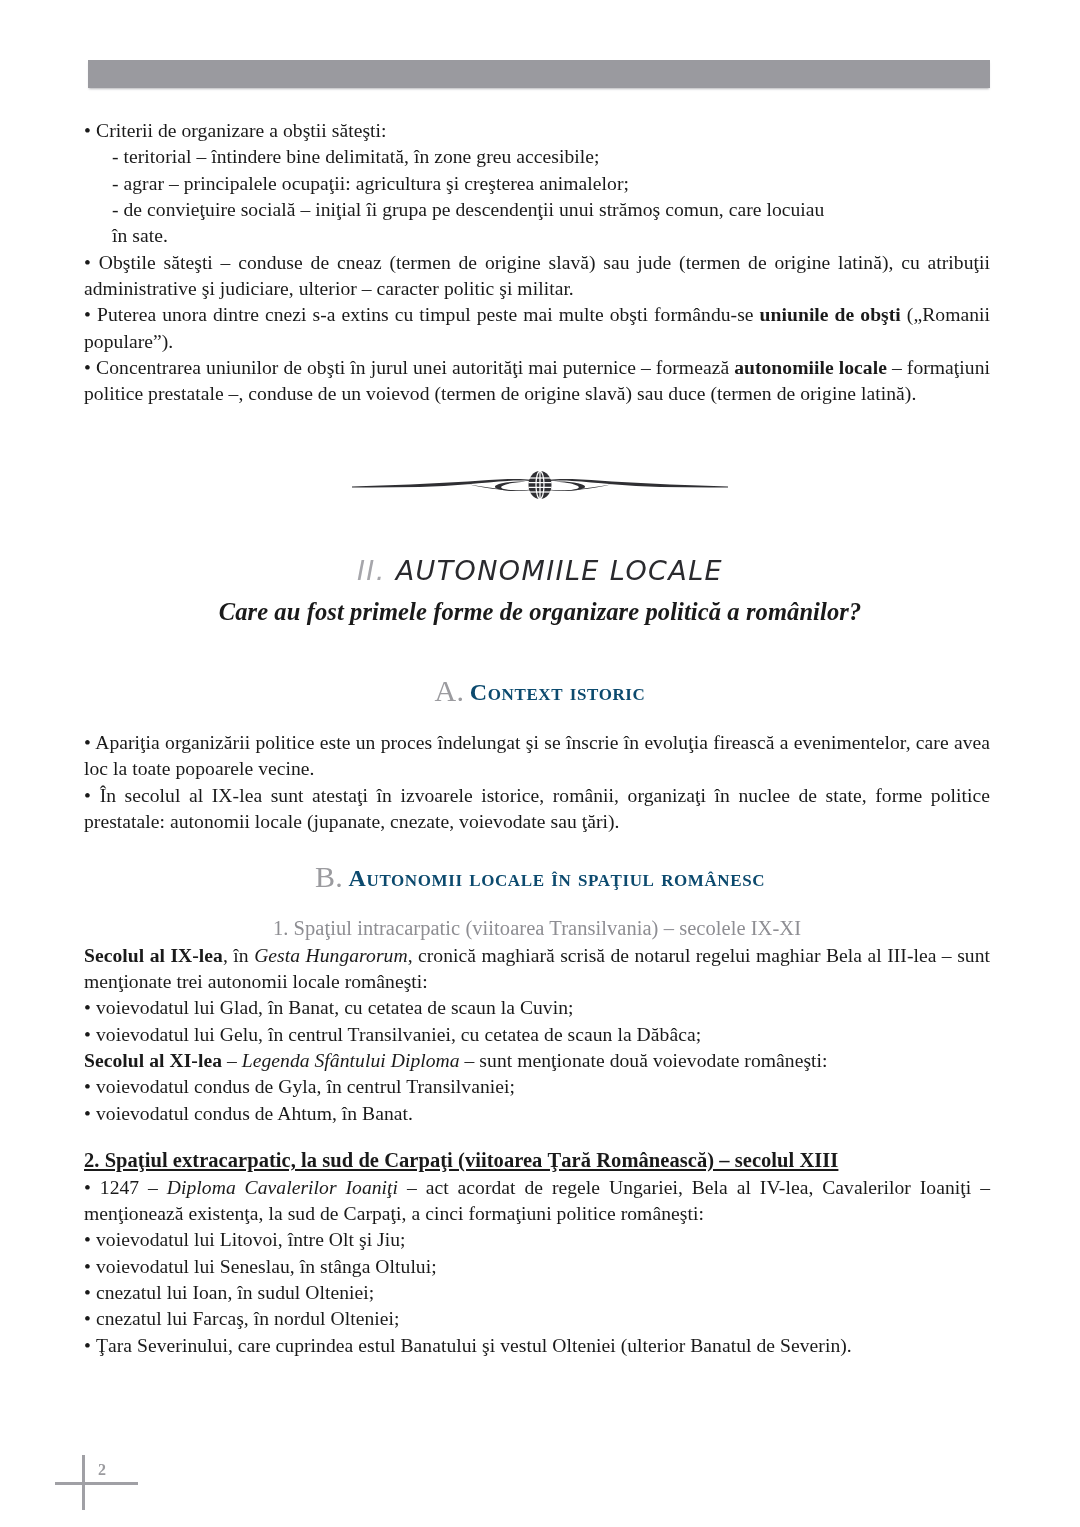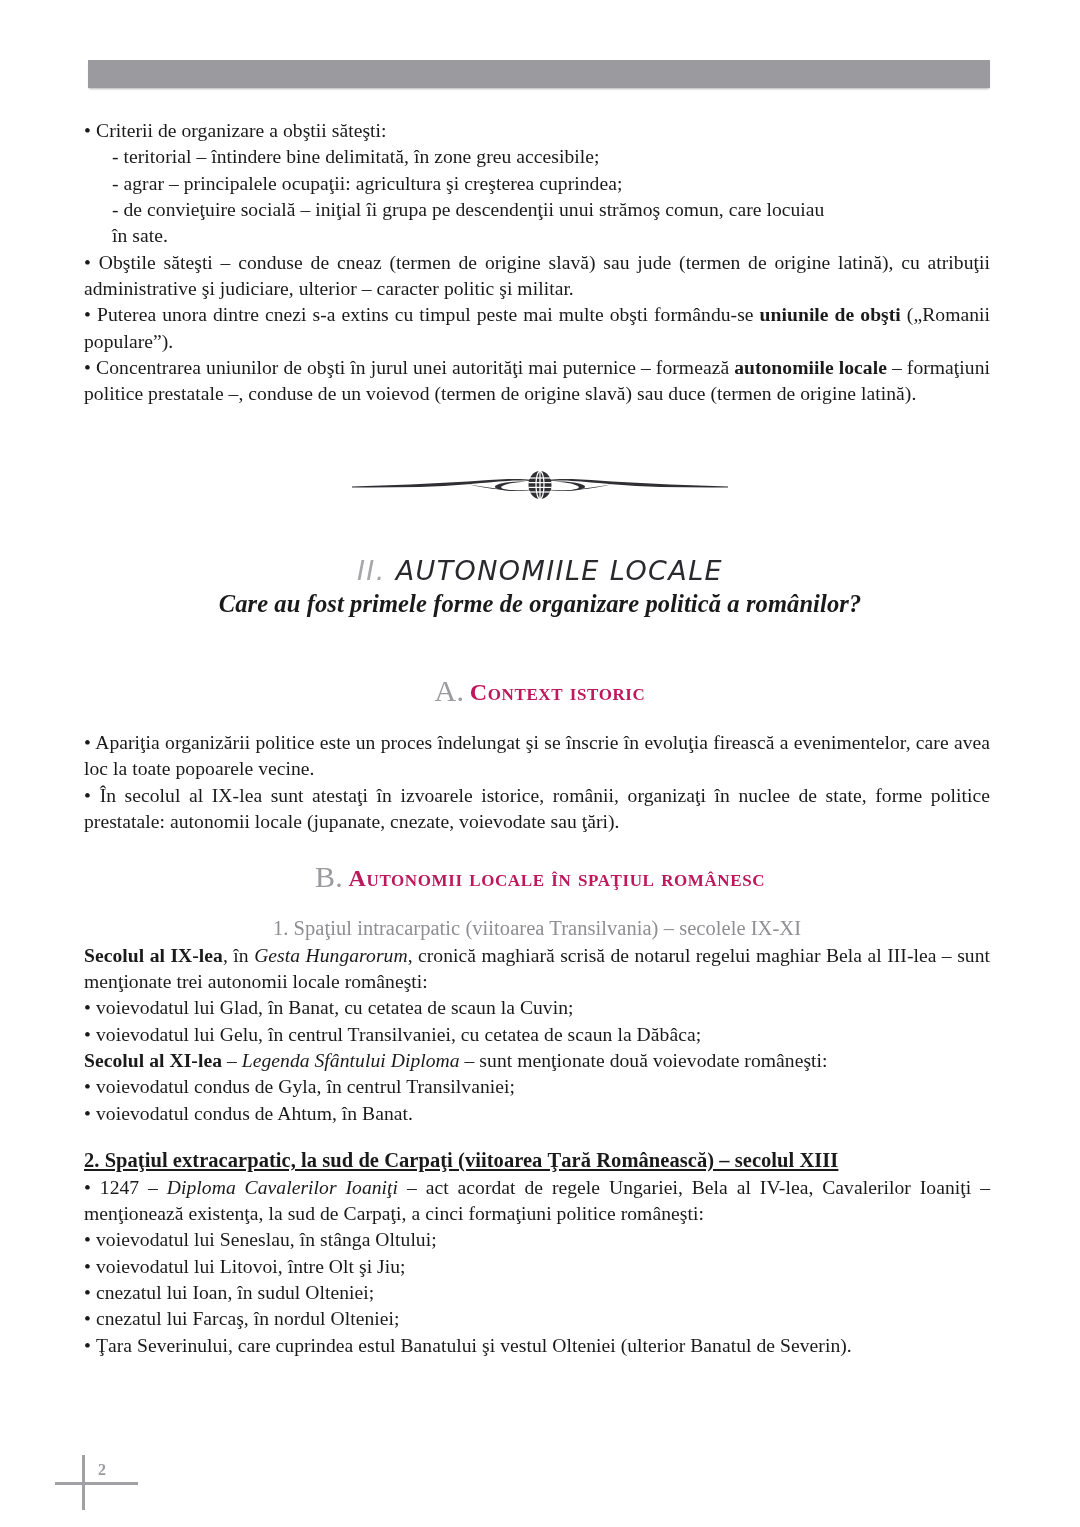--- a/index.html
+++ b/index.html
@@ -98,21 +98,21 @@
     font-style: oblique 8deg;
     color: #2a2a2e;
     white-space: nowrap;
   }
   .sec-title .numeral {
     color: #a6a6ab;
     font-weight: 400;
     margin-top: 32px;
   }
   .sec-subtitle {
-    margin-top: 4px;
+    margin-top: 12px;
     font-family: "Liberation Serif", serif;
     font-style: italic;
     font-weight: bold;
     font-size: 24.5px;
     letter-spacing: 0.1px;
     color: #1a1a1a;
   }
 
   
   .sub-head {
@@ -124,21 +124,21 @@
     color: #9b9b9f;
     font-size: 30px;
     line-height: 1;
     vertical-align: -1px;
   }
   .sub-head .caps {
     font-weight: bold;
     font-variant: small-caps;
     font-size: 24px;
     letter-spacing: 0.6px;
-    color: #be185d;
+    color: #0c4a6e;
   }
 
   .head-a { position: absolute; left: 0; top: 676px; width: 1080px; }
   .block-a { position: absolute; left: 84px; top: 730px; width: 906px; }
   .head-b { position: absolute; left: 0; top: 862px; width: 1080px; }
   .block-b { position: absolute; left: 84px; top: 915px; width: 906px; }
 
   .num-head-gray {
     color: #8e8e93;
     font-size: 20.5px;
@@ -187,21 +187,21 @@
 
 <div class="page">
 
   <div class="header-bar"></div>
 
   <div class="content">
 
     <p class="bullet-para"><span class="bl">•</span> <span>Criterii de organizare a obştii săteşti:</span></p>
 
     <p class="sub-line">- teritorial – întindere bine delimitată, în zone greu accesibile;</p>
-    <p class="sub-line">- agrar – principalele ocupaţii: agricultura şi creşterea cuprindea;</p>
+    <p class="sub-line">- agrar – principalele ocupaţii: agricultura şi creşterea animalelor;</p>
     <p class="sub-line">- de convieţuire socială – iniţial îi grupa pe descendenţii unui strămoş comun, care locuiau</p>
     <p class="sub-cont">în sate.</p>
 
     <p class="bullet-para"><span class="bl">•</span> <span>Obştile săteşti – conduse de cneaz (termen de origine slavă) sau jude (termen de origine latină), cu atribuţii administrative şi judiciare, ulterior – caracter politic şi militar.</span></p>
 
     <p class="bullet-para"><span class="bl">•</span> <span>Puterea unora dintre cnezi s-a extins cu timpul peste mai multe obşti formându-se </span><b>uniunile de obşti</b><span> („Romanii populare”).</span></p>
 
     <p class="bullet-para"><span class="bl">•</span> <span>Concentrarea uniunilor de obşti în jurul unei autorităţi mai puternice – formează </span><b>autonomiile locale</b><span> – formaţiuni politice prestatale –, conduse de un voievod (termen de origine slavă) sau duce (termen de origine latină).</span></p>
 
   </div>
@@ -270,22 +270,22 @@
 
     <p class="bullet-para"><span class="bl">•</span> <span>voievodatul condus de Gyla, în centrul Transilvaniei;</span></p>
     <p class="bullet-para"><span class="bl">•</span> <span>voievodatul condus de Ahtum, în Banat.</span></p>
 
     <div class="spacer-sm"></div>
 
     <p class="num-head-bold">2. Spaţiul extracarpatic, la sud de Carpaţi (viitoarea Ţară Românească) – secolul XIII</p>
 
     <p><span class="bl">•</span> <span>1247 – </span><i>Diploma Cavalerilor Ioaniţi</i><span> –  act acordat de regele Ungariei, Bela al IV-lea, Cavalerilor Ioaniţi – menţionează existenţa, la sud de Carpaţi, a cinci formaţiuni politice româneşti:</span></p>
 
+    <p class="bullet-para"><span class="bl">•</span> <span>voievodatul lui Litovoi, între Olt şi Jiu;</span></p>
     <p class="bullet-para"><span class="bl">•</span> <span>voievodatul lui Seneslau, în stânga Oltului;</span></p>
-    <p class="bullet-para"><span class="bl">•</span> <span>voievodatul lui Litovoi, între Olt şi Jiu;</span></p>
     <p class="bullet-para"><span class="bl">•</span> <span>cnezatul lui Ioan, în sudul Olteniei;</span></p>
     <p class="bullet-para"><span class="bl">•</span> <span>cnezatul lui Farcaş, în nordul Olteniei;</span></p>
     <p class="bullet-para"><span class="bl">•</span> <span>Ţara Severinului, care cuprindea estul Banatului şi vestul Olteniei (ulterior Banatul de Severin).</span></p>
 
   </div>
 
   <div class="crop-mark">
     <div class="h-bar"></div>
     <div class="v-bar"></div>
   </div>

